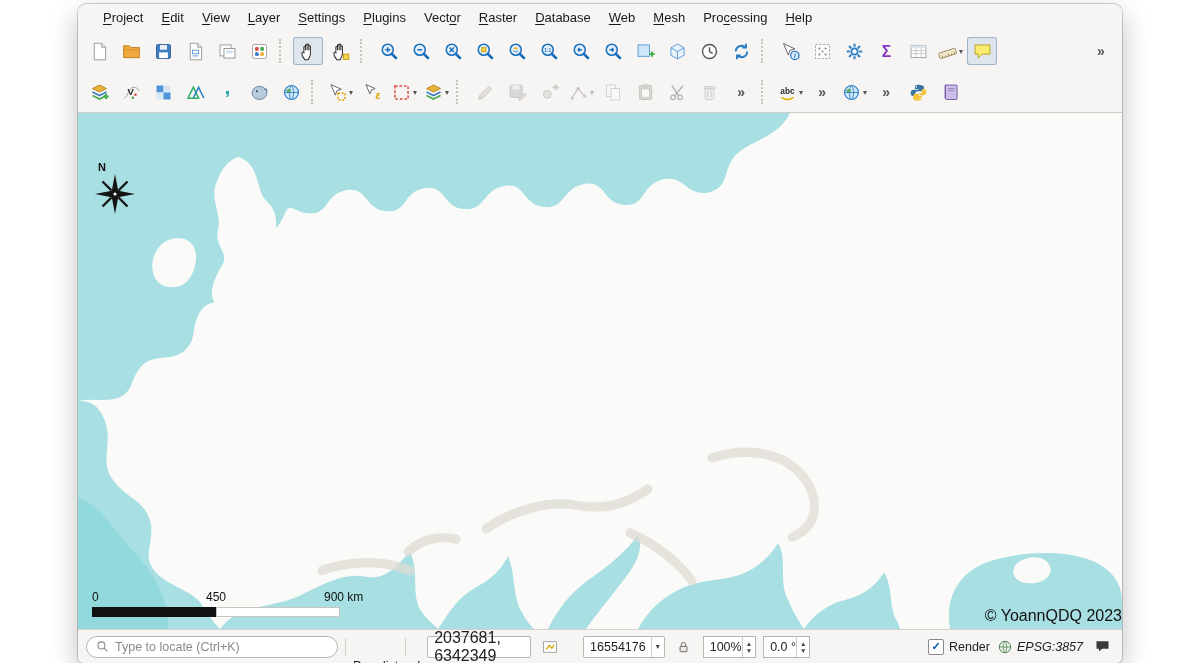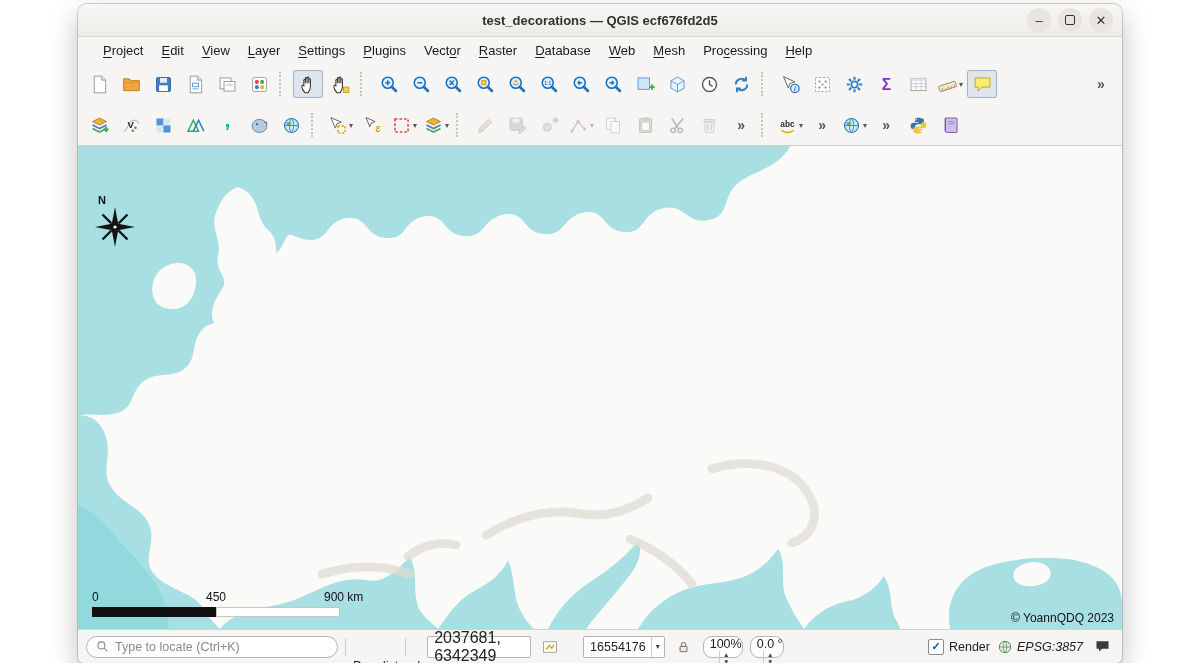--- a/index.html
+++ b/index.html
@@ -38,65 +38,51 @@
     text-shadow:2px 2px 3px rgba(70,70,70,.95);}
   .north{position:absolute;left:14px;top:48px;width:52px;}
   .north .n{display:block;font-size:11px;font-weight:bold;color:#111;margin-left:6px;margin-bottom:-2px;}
   .scalebar{position:absolute;left:14px;bottom:12px;width:320px;}
   .scalebar .labels{position:relative;height:15px;font-size:12px;color:#111;}
   .scalebar .labels span{position:absolute;top:0;white-space:nowrap;}
   .sb-l0{left:0;} .sb-l1{left:114px;} .sb-l2{left:232px;}
   .scalebar .bar{display:flex;height:10px;width:248px;margin-top:2px;}
   .bar .seg1{width:124px;background:#111;}
   .bar .seg2{width:124px;background:#fff;border:1px solid #c9c6c0;box-sizing:border-box;}
-  .copyright{position:absolute;right:8px;bottom:4px;font-size:12px;color:#111;}
+  .copyright{position:absolute;right:0;bottom:4px;font-size:16px;color:#111;}
   
   .statusbar{height:33px;flex:0 0 33px;display:flex;align-items:center;background:#f6f5f3;border-top:1px solid #d5d1cc;
     padding:0 8px;gap:7px;font-size:12.5px;color:#222;}
   .locator{display:flex;align-items:center;gap:6px;width:252px;height:22px;border:1px solid #b9b5b0;border-radius:11px;
     background:#fff;padding:0 9px;box-sizing:border-box;flex:0 0 auto;}
   .locator .ph{color:#8a8a8a;font-size:12.5px;white-space:nowrap;}
   .sb-sep{width:1px;height:18px;background:#d0ccc7;flex:0 0 auto;}
   .sb-label{white-space:nowrap;margin-top:38px;}
   .sb-input{display:flex;align-items:center;justify-content:center;height:22px;border:1px solid #b9b5b0;background:#fff;
     border-radius:2px;padding:0 6px;box-sizing:border-box;}
   .coord{width:104px;font-size:16px;}
   .sb-combo{display:flex;align-items:center;height:22px;border:1px solid #b9b5b0;background:#fff;border-radius:2px;
     padding:0 0 0 6px;gap:5px;box-sizing:border-box;}
   .sb-combo .car{font-size:8px;color:#444;border-left:1px solid #d0ccc7;padding:0 4px;height:100%;display:flex;align-items:center;}
-  .sb-spin{display:flex;align-items:center;height:22px;border:1px solid #b9b5b0;background:#fff;border-radius:9px;
-    padding:0 0 0 6px;box-sizing:border-box;flex-direction:column;}
+  .sb-spin{display:flex;align-items:center;height:22px;border:1px solid #b9b5b0;background:#fff;border-radius:0;
+    padding:0 0 0 6px;box-sizing:border-box;}
   .spin-arrows{display:flex;flex-direction:column;justify-content:center;border-left:1px solid #d0ccc7;height:100%;padding:0 3px;}
   .spin-arrows span{font-size:6.5px;line-height:7px;color:#444;}
   .sb-check{display:flex;align-items:center;gap:5px;white-space:nowrap;}
   .checkbox{width:14px;height:14px;border:1px solid #8a8a8a;background:#fff;border-radius:2px;display:flex;
     align-items:center;justify-content:center;font-size:11px;color:#1458a8;font-weight:bold;}
   .sb-crs{display:flex;align-items:center;gap:4px;white-space:nowrap;font-style:italic;}
   .sb-iconbtn{display:flex;align-items:center;justify-content:center;width:24px;height:24px;flex:0 0 auto;}
   .push{margin-left:auto;}
 </style>
 </head>
 <body>
 
 <div class="window">
 
-  <div class="titlebar">
-    <span class="title">test_decorations — QGIS ecf676fd2d5</span>
-    <span class="win-controls">
-      <span class="win-btn">
-          <span>–</span>
-        </span>
-      <span class="win-btn">
-          <span class="max-glyph"></span>
-        </span>
-      <span class="win-btn">
-          <span>✕</span>
-        </span>
-    </span>
-  </div>
 
   <div class="menubar" id="menubar">
       <span class="menu-item"><u>P</u>roject</span>
       <span class="menu-item"><u>E</u>dit</span>
       <span class="menu-item"><u>V</u>iew</span>
       <span class="menu-item"><u>L</u>ayer</span>
       <span class="menu-item"><u>S</u>ettings</span>
       <span class="menu-item"><u>P</u>lugins</span>
       <span class="menu-item">Vect<u>o</u>r</span>
       <span class="menu-item"><u>R</u>aster</span>

